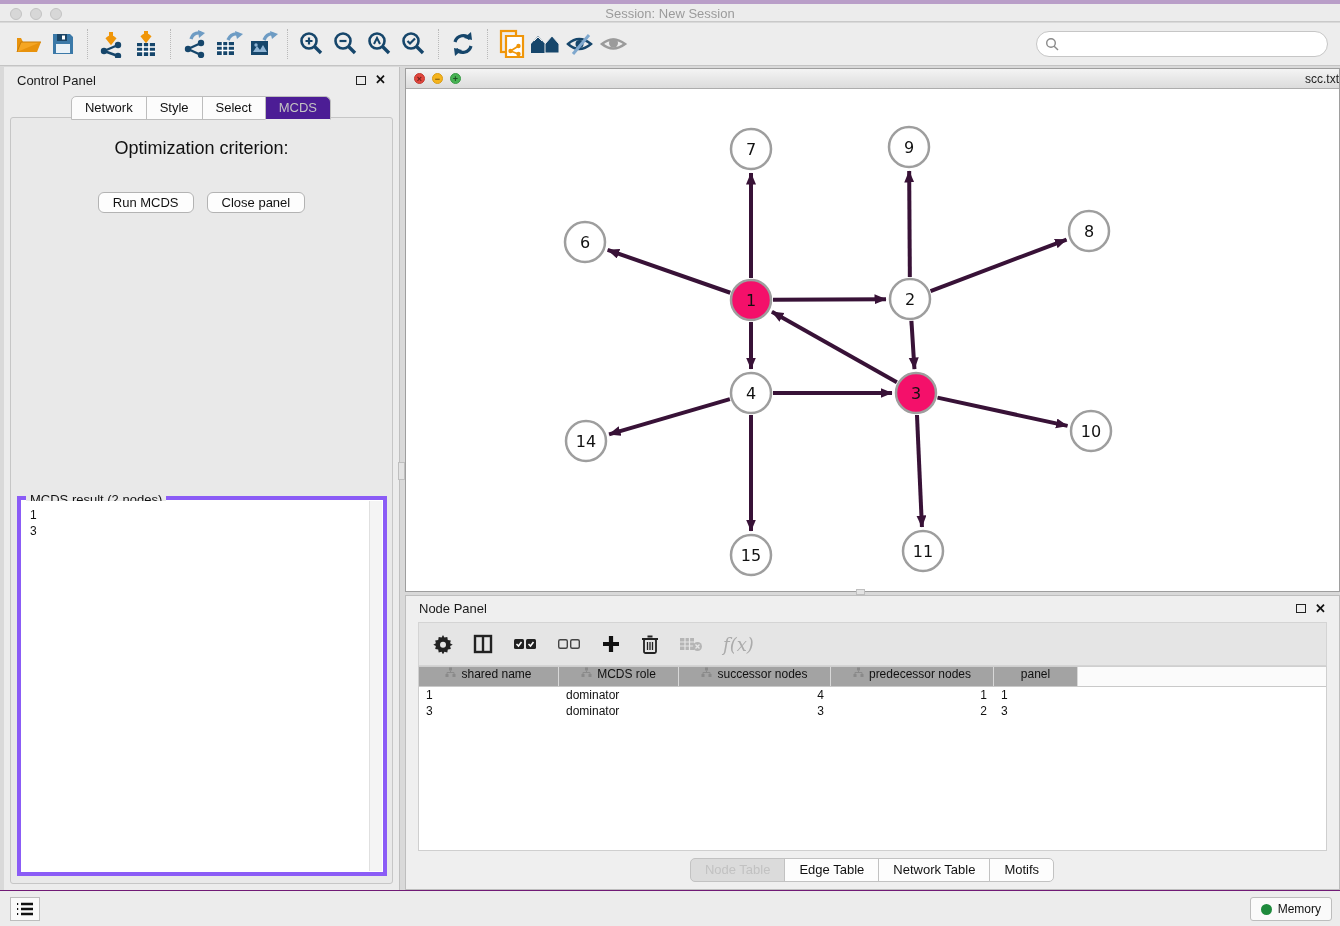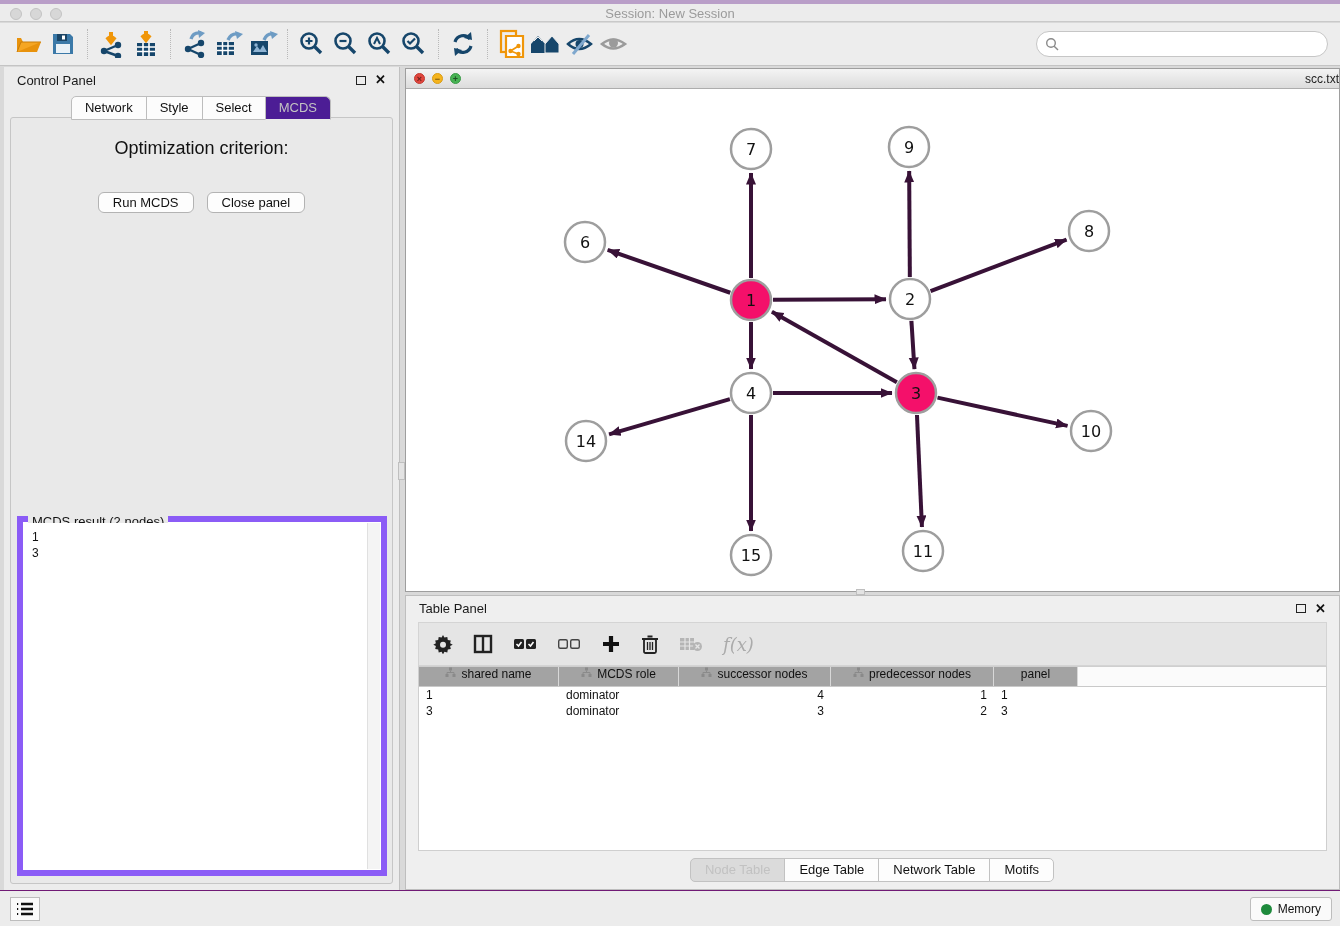--- a/index.html
+++ b/index.html
@@ -34,21 +34,21 @@
   .cp-tab.selected { background:#4c1d95; color:#C3C3C3; border-radius:0 6px 0 0; border-bottom:1px solid #E9E9E9; }
   .cp-content { position:absolute; top:50px; left:6px; right:6px; bottom:6px; background:#E9E9E9; border:1px solid #C6C6C6; border-radius:3px; }
   .opt-label { position:absolute; top:20px; left:0; right:0; text-align:center; font-size:18px; color:#111; }
   .opt-select { position:absolute; top:41px; left:38px; width:310px; height:23px; background:#fff; border:1px solid #B5B5B5; border-radius:6px; display:flex; align-items:center; padding:0 22px 0 12px; font-size:13px; color:#111; }
   .sel-chevrons { position:absolute; right:8px; top:3px; display:flex; flex-direction:column; align-items:center; gap:1px; }
   .sel-chevrons i { width:0; height:0; border-left:4px solid transparent; border-right:4px solid transparent; }
   .sel-chevrons .up { border-bottom:5px solid #555; }
   .sel-chevrons .dn { border-top:5px solid #555; }
   .cp-buttons { position:absolute; top:74px; left:0; right:0; display:flex; justify-content:center; gap:13px; }
   .btn { background:#FDFDFD; border:1px solid #B3B3B3; border-radius:6px; font-size:13px; color:#111; padding:3px 14px; height:21px; line-height:13px; }
-  .mcds-result { position:absolute; left:6px; right:5px; top:378px; bottom:7px; border:6px solid #8b5cf6; background:#fff;margin-top:20px; }
+  .mcds-result { position:absolute; left:6px; right:5px; top:378px; bottom:7px; border:4px solid #8b5cf6; background:#fff; }
   .mcds-legend { position:absolute; top:-8px; left:5px; background:#E9E9E9; padding:0 4px; font-size:13px; color:#111; }
   .mcds-text { position:absolute; inset:1px 14px 1px 1px; background:#fff; padding:6px 8px; font-size:12px; color:#111; line-height:16px; white-space:pre-line; }
   .mcds-scroll { position:absolute; top:1px; bottom:1px; right:1px; width:13px; background:#F4F4F4; border-left:1px solid #E0E0E0; }
 
   
   .network-window { position:absolute; left:405px; top:68px; width:935px; height:524px; background:#fff; border:1px solid #9E9E9E; }
   .nw-titlebar { height:20px; background:linear-gradient(#F4F4F4,#DCDCDC); border-bottom:1px solid #ADADAD; position:relative; }
   .nw-lights { position:absolute; left:8px; top:4px; display:flex; gap:7px; }
   .nw-light { width:11px; height:11px; border-radius:50%; font-size:9px; font-weight:bold; color:rgba(0,0,0,.55); text-align:center; line-height:11px; }
   .nw-red { background:#E2463D; border:1px solid #C03B33; }
@@ -345,21 +345,21 @@
           <text x="517" y="467" text-anchor="middle" class="node-label" fill="#111111">11</text>
         </g>
       </svg>
   </div>
 </div>
 <div class="splitter-handle-left"></div>
 <div class="splitter-handle-bottom"></div>
 
 <div class="table-panel">
   <div class="tp-header">
-    <span class="panel-title">Table Panel</span>
+    <span class="panel-title">Node Panel</span>
     <span class="panel-hicons">
       <span class="float-glyph"></span>
       <span class="close-glyph">✕</span>
     </span>
   </div>
   <div class="tp-toolbar">
     <span class="tico">
       <svg width="20" height="20" viewBox="0 0 20 20">
           <path d="M10 1 l1.4 2.6 2.9 -.7 .5 3 3 .5 -.7 2.9 2.6 1.4 -2.6 1.4 .7 2.9 -3 .5 -.5 3 -2.9 -.7 -1.4 2.6 -1.4 -2.6 -2.9 .7 -.5 -3 -3 -.5 .7 -2.9 -2.6 -1.4 2.6 -1.4 -.7 -2.9 3 -.5 .5 -3 2.9 .7 Z" fill="#222"></path>
           <circle cx="10" cy="10.7" r="3" fill="#E5E5E5"></circle>

